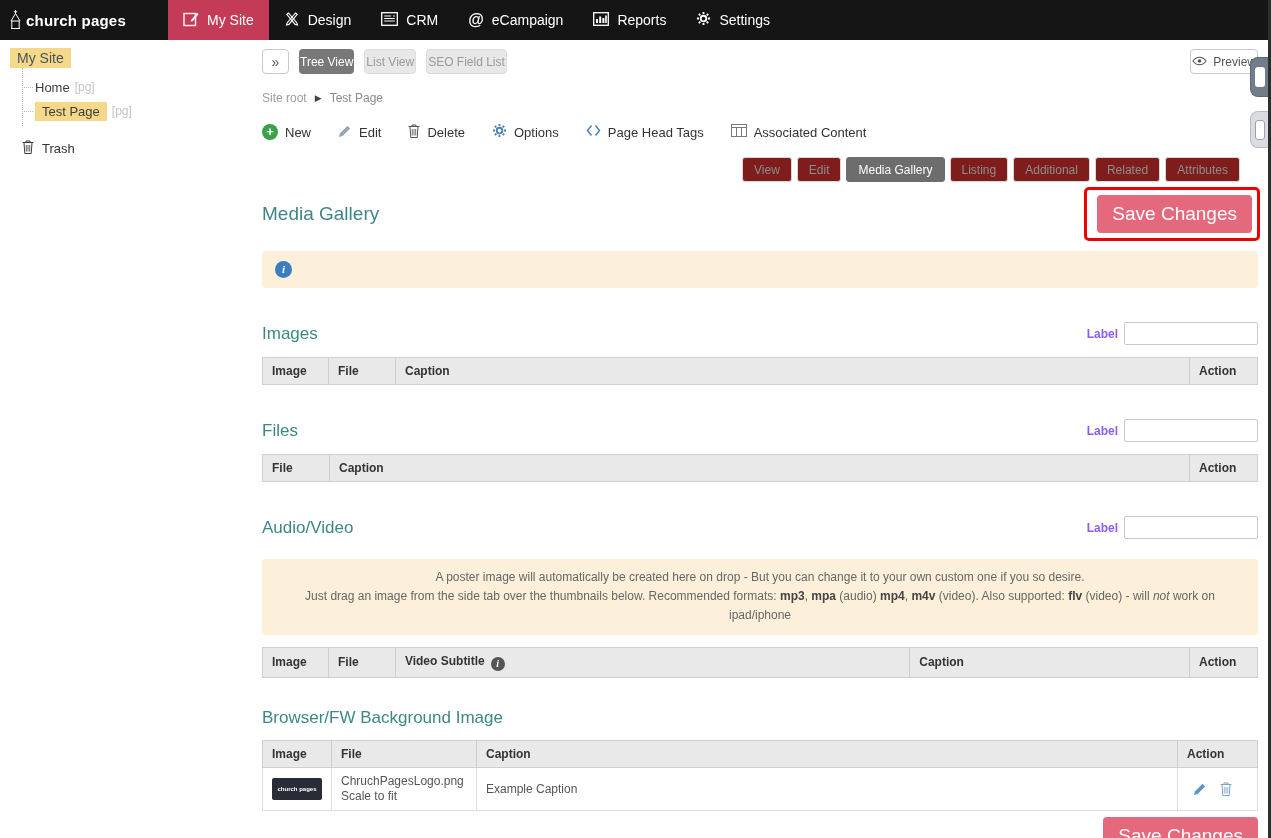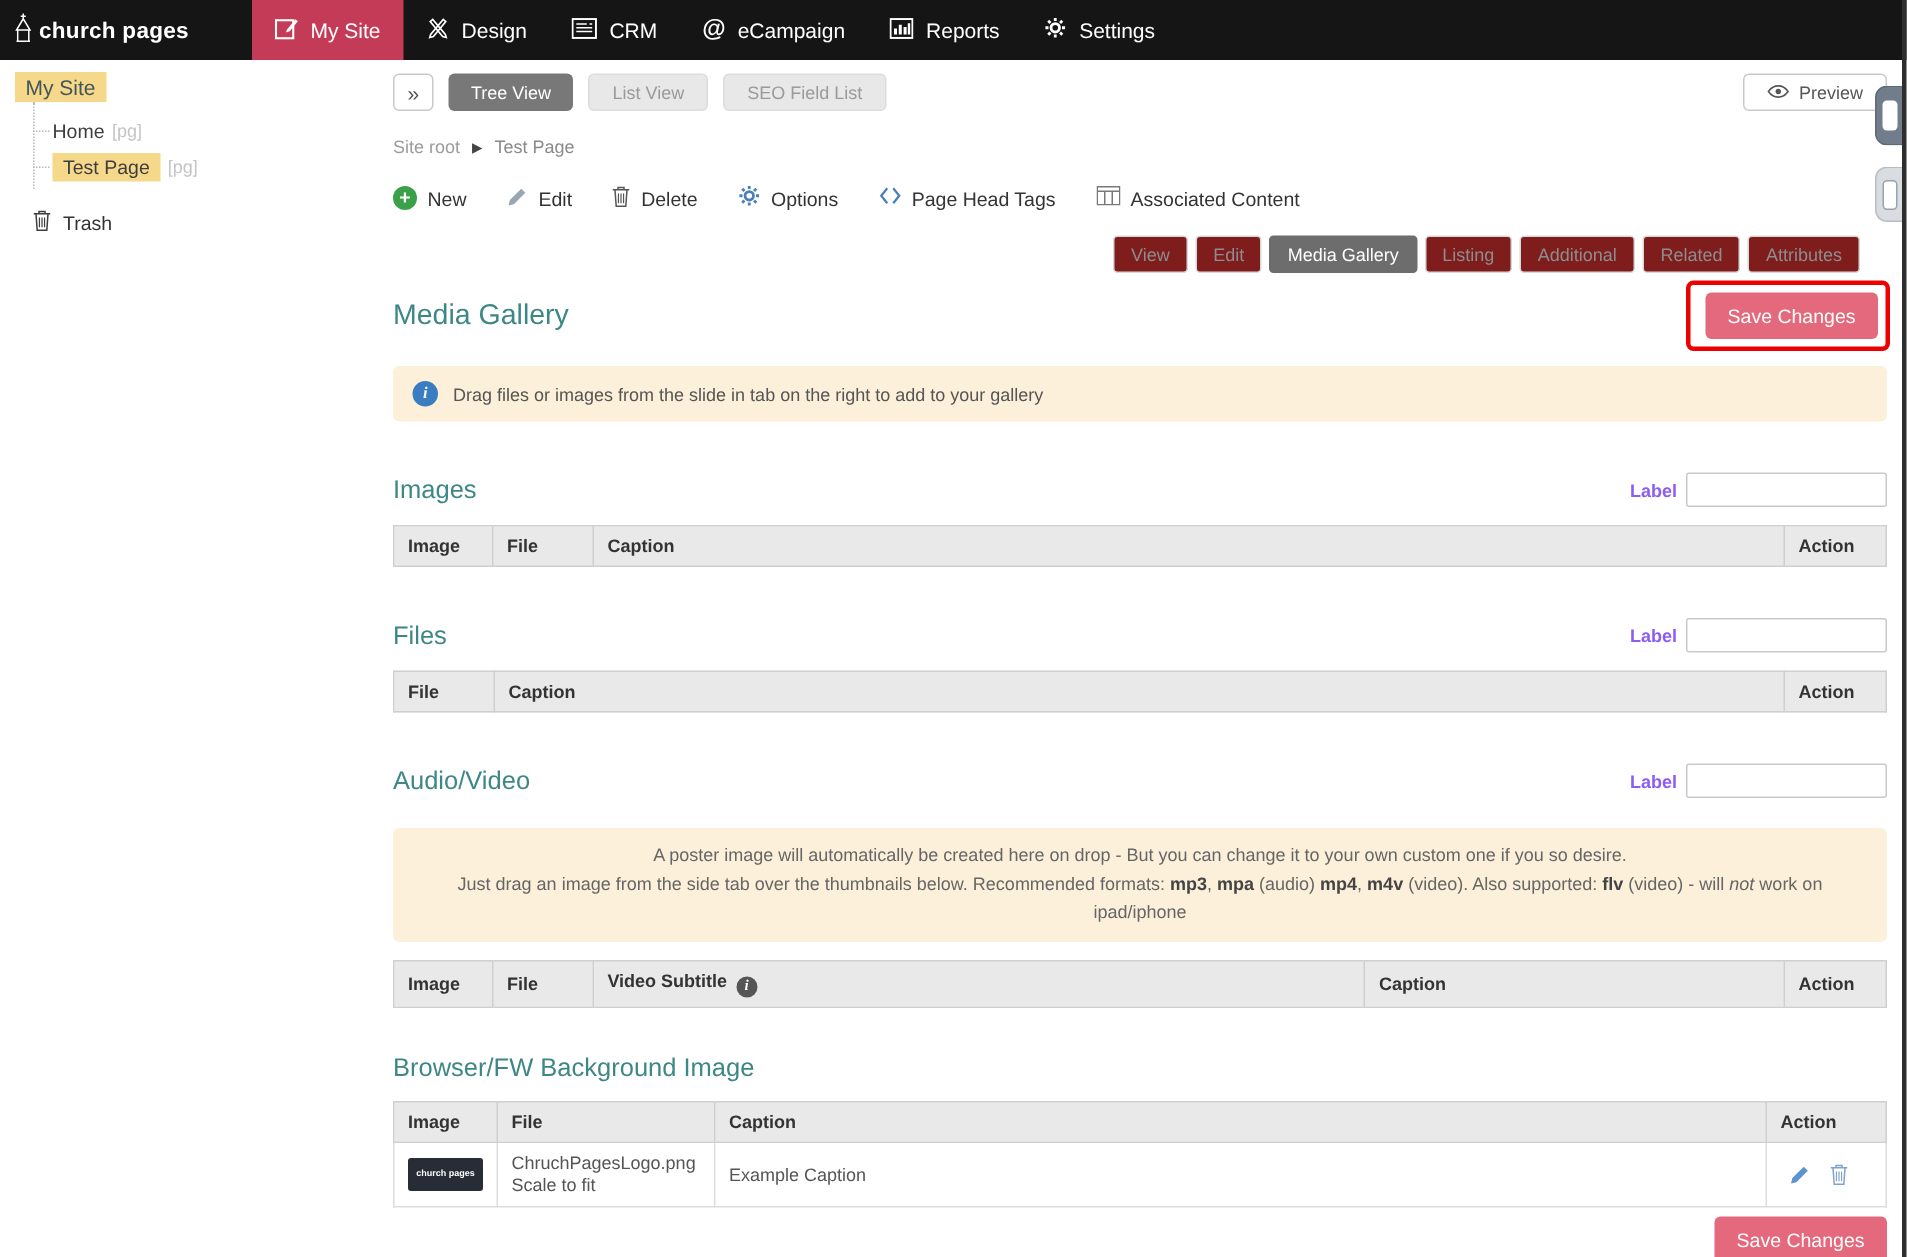--- a/index.html
+++ b/index.html
@@ -34,21 +34,21 @@
   .tree-row{height:24px;display:flex;align-items:center;padding-left:35px;font-size:13px;
     color:#3d3d3d;position:relative;cursor:pointer;}
   .tree-row::before{content:"";position:absolute;left:22px;top:12px;width:11px;border-top:1px dotted #b9b9b9;}
   .t-suffix{color:#c4c4c4;margin-left:5px;font-size:12px;}
   .trash-row{margin:17px 0 0 22px;display:flex;align-items:center;gap:8px;font-size:13px;
     color:#333;cursor:pointer;}
 
   
   .main{position:absolute;top:40px;left:262px;width:1006px;height:798px;padding-right:10px;}
   .toolbar{display:flex;align-items:center;margin-top:9px;gap:10px;}
-  .btn{display:inline-flex;align-items:center;gap:6px;height:25px;padding:0 15px;border-radius:4px;
+  .btn{display:inline-flex;align-items:center;gap:6px;height:25px;padding:0 1px;border-radius:4px;
     font-size:12px;border:none;cursor:pointer;font-family:inherit;}
   .btn-sq{width:27px;justify-content:center;padding:0;font-size:14px;color:#777;}
   .btn-dark{background:#787878;color:#fff;}
   .btn-light{background:#e8e8e8;color:#9a9a9a;border:1px solid #dcdcdc;}
   .btn-white{background:#fff;color:#555;border:1px solid #c9c9c9;}
   .flex-sp{flex:1;}
 
   .breadcrumb{margin-top:17px;display:flex;align-items:center;gap:8px;font-size:12px;}
   .bc-root{color:#9c9c9c;cursor:pointer;}
   .bc-sep{color:#444;font-size:9px;}
@@ -60,21 +60,21 @@
     line-height:15px;text-align:center;font-weight:bold;}
 
   .tabrow{margin-top:16px;display:flex;justify-content:flex-end;gap:5px;padding-right:18px;}
   .tab{height:25px;display:inline-flex;align-items:center;padding:0 11px;background:#7f1d1d;
     border:1px solid #d8d8d8;border-radius:3px;font-size:12px;color:#8d8d8d;cursor:pointer;font-family:inherit;}
   .tab.active{background:#6d6d6d;border-color:#6d6d6d;color:#fff;}
 
   .page-head{margin-top:13px;display:flex;justify-content:space-between;align-items:center;}
   h1{font-size:19px;font-weight:normal;color:#3e8787;}
   .save-wrap{position:relative;margin-right:6px;}
-  .save{background:#e4697c;color:#fff;border:none;border-radius:4px;font-size:13px;
+  .save{background:#e4697c;color:#fff;border:none;border-radius:4px;font-size:19px;
     padding:8px 15px;cursor:pointer;font-family:inherit;}
   .annotation{position:absolute;left:-13px;right:-8px;top:-8px;bottom:-8px;border:3px solid #ec0000;
     border-radius:5px;pointer-events:none;}
 
   .banner{margin-top:18px;background:#fdf0da;border-radius:4px;padding:10px 13px;display:flex;
     align-items:center;gap:10px;font-size:12px;color:#555;}
   .info-ic{flex:0 0 auto;width:17px;height:17px;border-radius:50%;background:#3a7ec1;color:#fff;
     font-size:11px;font-weight:bold;font-style:italic;text-align:center;line-height:17px;
     font-family:"Liberation Serif",serif;}
 
@@ -274,21 +274,20 @@
   <div class="page-head">
     <h1>Media Gallery</h1>
     <div class="save-wrap">
       <span class="annotation"></span>
       <button class="save">Save Changes</button>
     </div>
   </div>
 
   <div class="banner">
     <span class="info-ic">i</span>
-    <span>Drag files or images from the slide in tab on the right to add to your gallery</span>
   </div>
 
   <div class="sec-head">
     <h2>Images</h2>
     <div class="label-box">
       <label>Label</label>
       <input type="text" style="">
     </div>
   </div>
   <table class="tbl">

